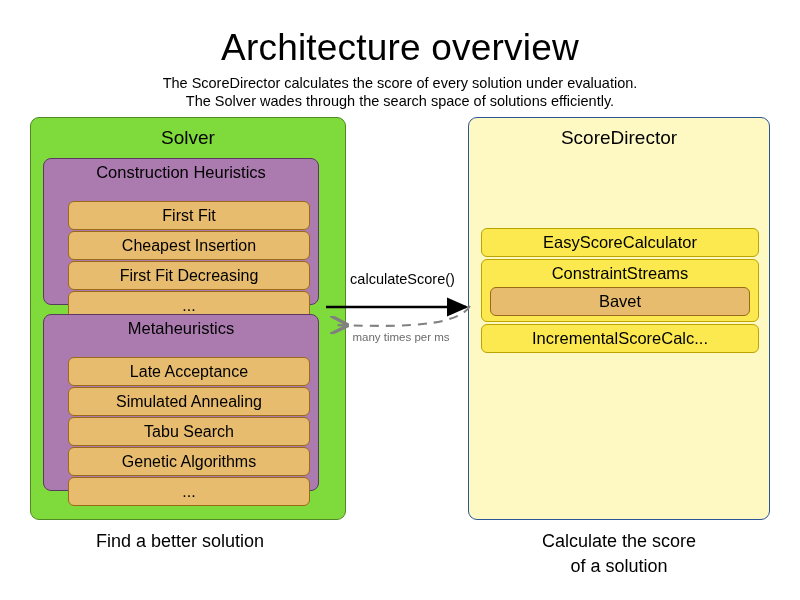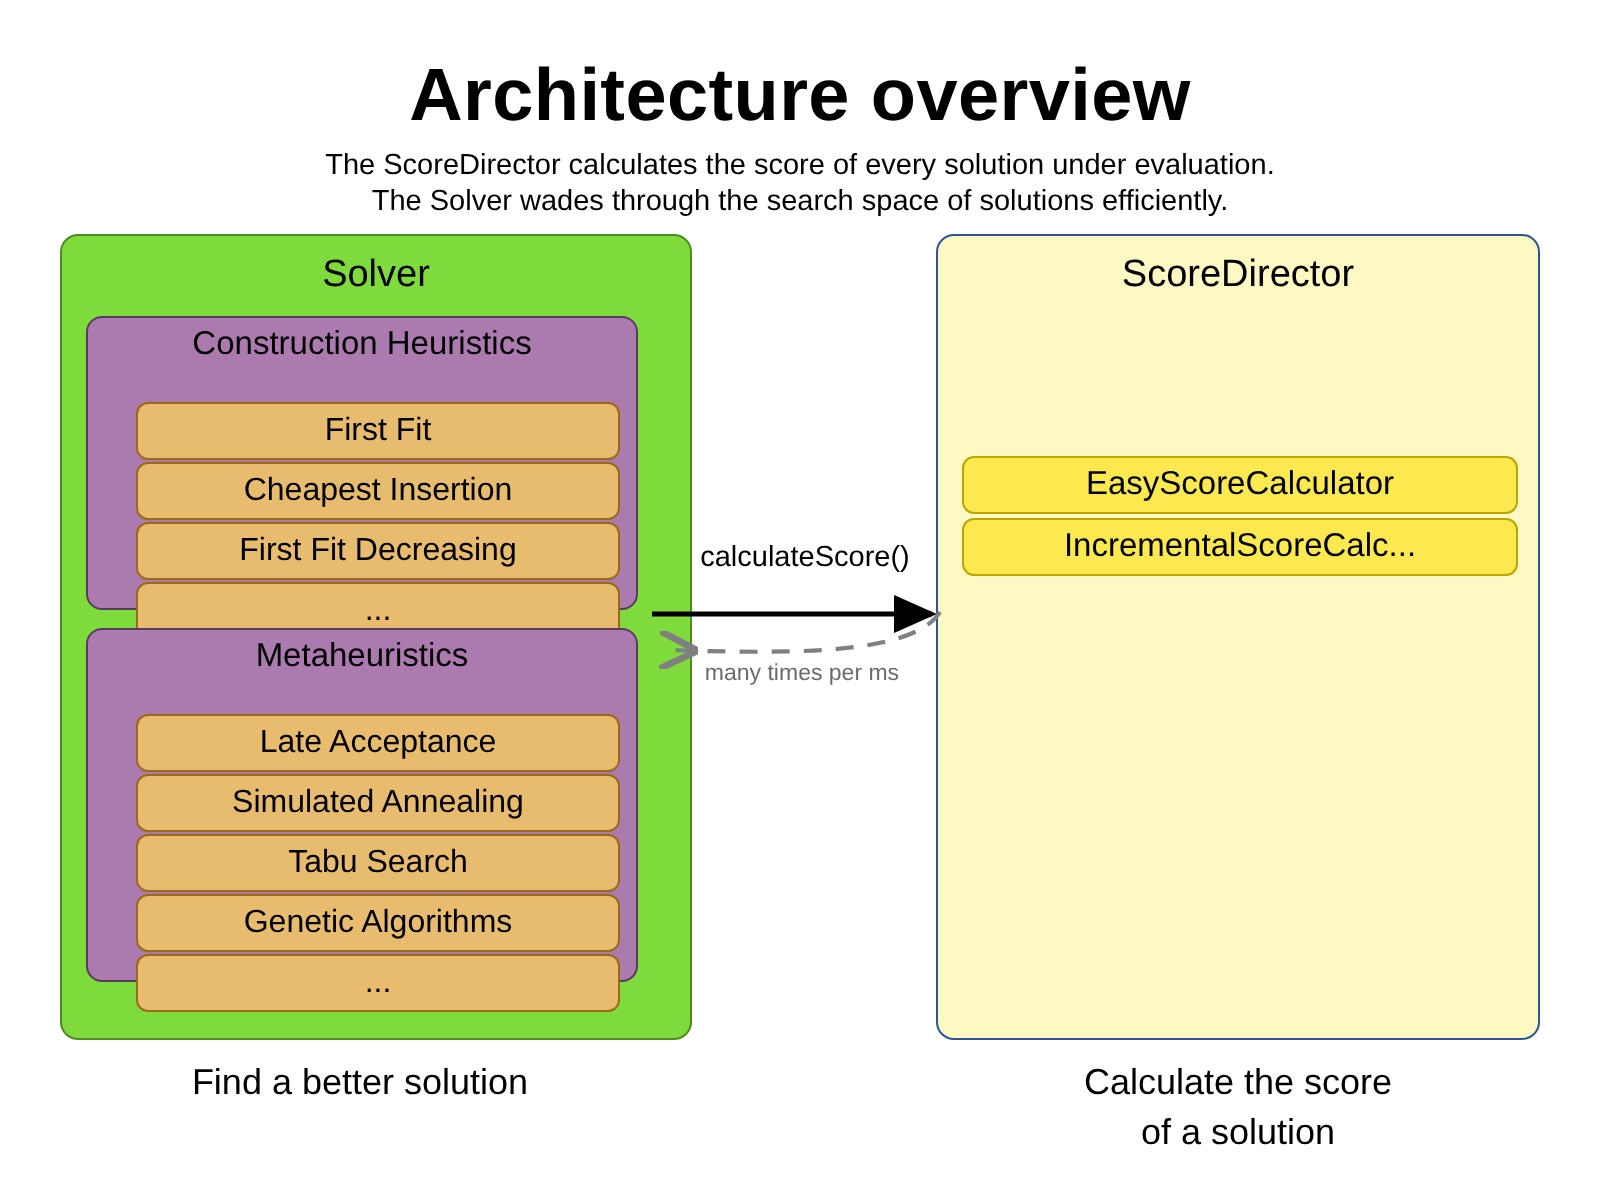--- a/index.html
+++ b/index.html
@@ -14,21 +14,21 @@
     color: #000000;
     overflow: hidden;
     position: relative;
   }
 
   
   #header { position: absolute; left: 0; top: 0; width: 800px; text-align: center; }
   #diagram-title {
     font-size: 37px;
     line-height: 44px;
-    font-weight: 700;
+    font-weight: 400;
     margin-top: 26px;
     letter-spacing: 0.2px;
   }
   .subtitle-line {
     font-size: 14.5px;
     line-height: 18px;
     font-weight: 400;
   }
   #subtitle-block { margin-top: 4px; }
 
@@ -205,20 +205,24 @@
     </div>
   </div>
 </div>
 
 <div class="panel" id="scoredirector-panel">
   <div class="panel-title">ScoreDirector</div>
 
   <div id="calculators">
     <div class="calc-row">EasyScoreCalculator</div>
 
+    <div class="calc-group">
+      <div class="calc-group-title">ConstraintStreams</div>
+      <div class="calc-nested">Bavet</div>
+    </div>
 
     <div class="calc-row">IncrementalScoreCalc...</div>
   </div>
 </div>
 
 <div id="label-calculate-score">calculateScore()</div>
 <div id="label-many-times">many times per ms</div>
 
 <svg id="arrow-layer" viewBox="0 0 160 88" width="160" height="88">
   <defs>

